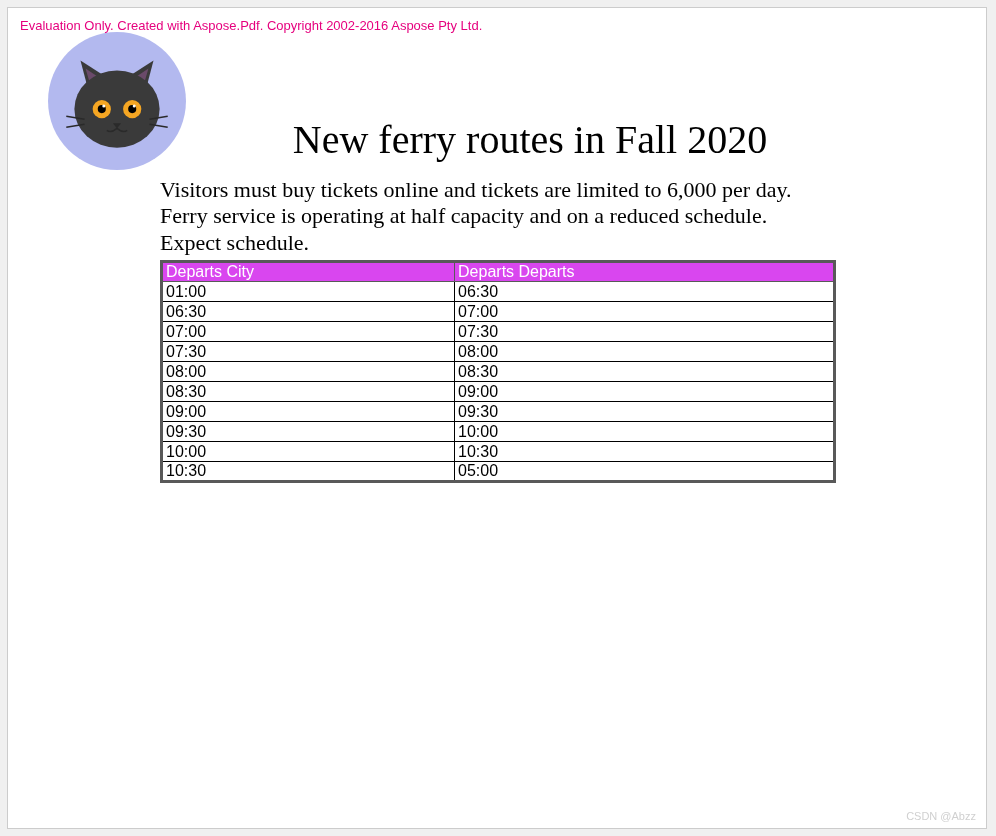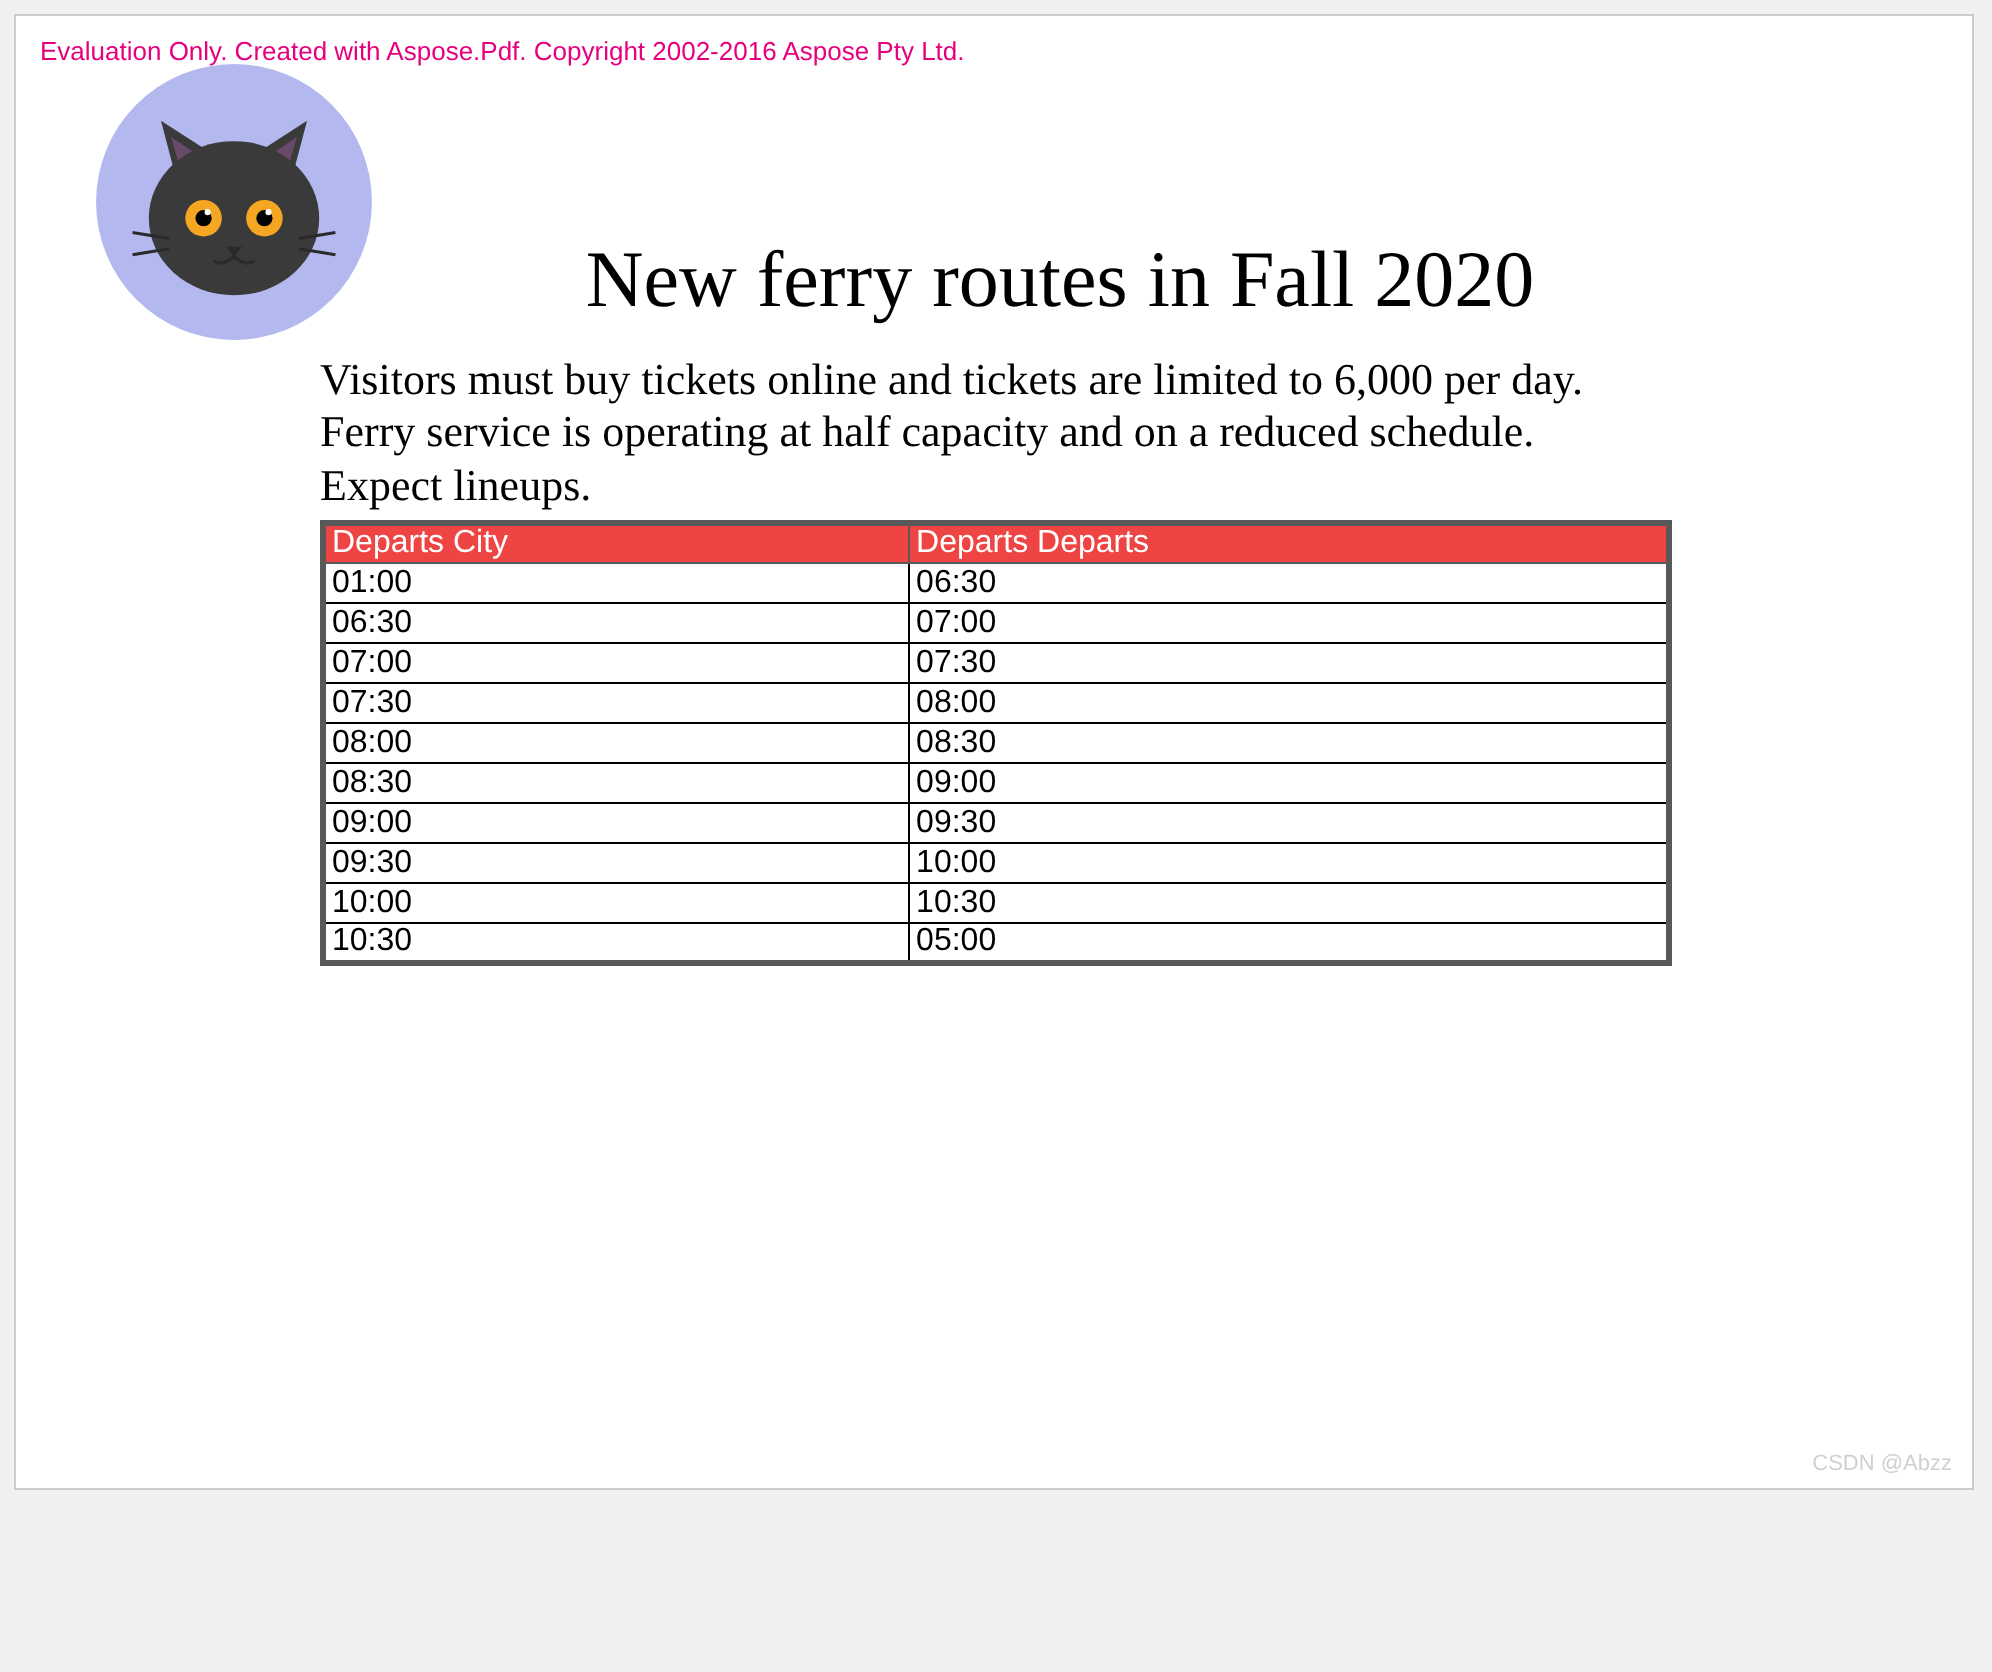--- a/index.html
+++ b/index.html
@@ -9,21 +9,21 @@
     }
     body {
       font-family: "Times New Roman", Times, serif;
       background: #f0f0f0;
       width: 996px;
       height: 836px;
       position: relative;
     }
     .page {
       width: 980px;
-      height: 738px;
+      height: 822px;
       background: #ffffff;
       margin: 7px;
       border: 1px solid #ccc;
       position: relative;
       overflow: hidden;
     }
     .watermark {
       position: absolute;
       top: 10px;
       left: 12px;
@@ -56,21 +56,21 @@
       line-height: 1.2;
       color: #000;
     }
     table.schedule {
       width: 676px;
       border-collapse: collapse;
       margin-top: 4px;
       border: 3px solid #595959;
     }
     table.schedule th {
-      background: #ef4444;
+      background: #d946ef;
       color: #ffffff;
       font-family: Arial, Helvetica, sans-serif;
       font-size: 16px;
       font-weight: normal;
       text-align: left;
       padding: 0 3px;
       border: 1px solid #595959;
       height: 20px;
     }
     table.schedule td {
@@ -125,21 +125,21 @@
       <line x1="102" y1="88" x2="120" y2="85" stroke="#2a2a2a" stroke-width="1.5"></line>
       <line x1="102" y1="93" x2="120" y2="96" stroke="#2a2a2a" stroke-width="1.5"></line>
     </svg>
   </div>
 
   <div class="content">
     <h1 class="title">New ferry routes in Fall 2020</h1>
     <p class="desc">
       <span>Visitors must buy tickets online and tickets are limited to 6,000 per day.</span><br>
       <span>Ferry service is operating at half capacity and on a reduced schedule.</span><br>
-      <span>Expect lineups.</span>
+      <span>Expect schedule.</span>
     </p>
 
     <table class="schedule">
       <thead>
         <tr>
           <th>Departs City</th>
           <th>Departs Departs</th>
         </tr>
       </thead>
       <tbody>

